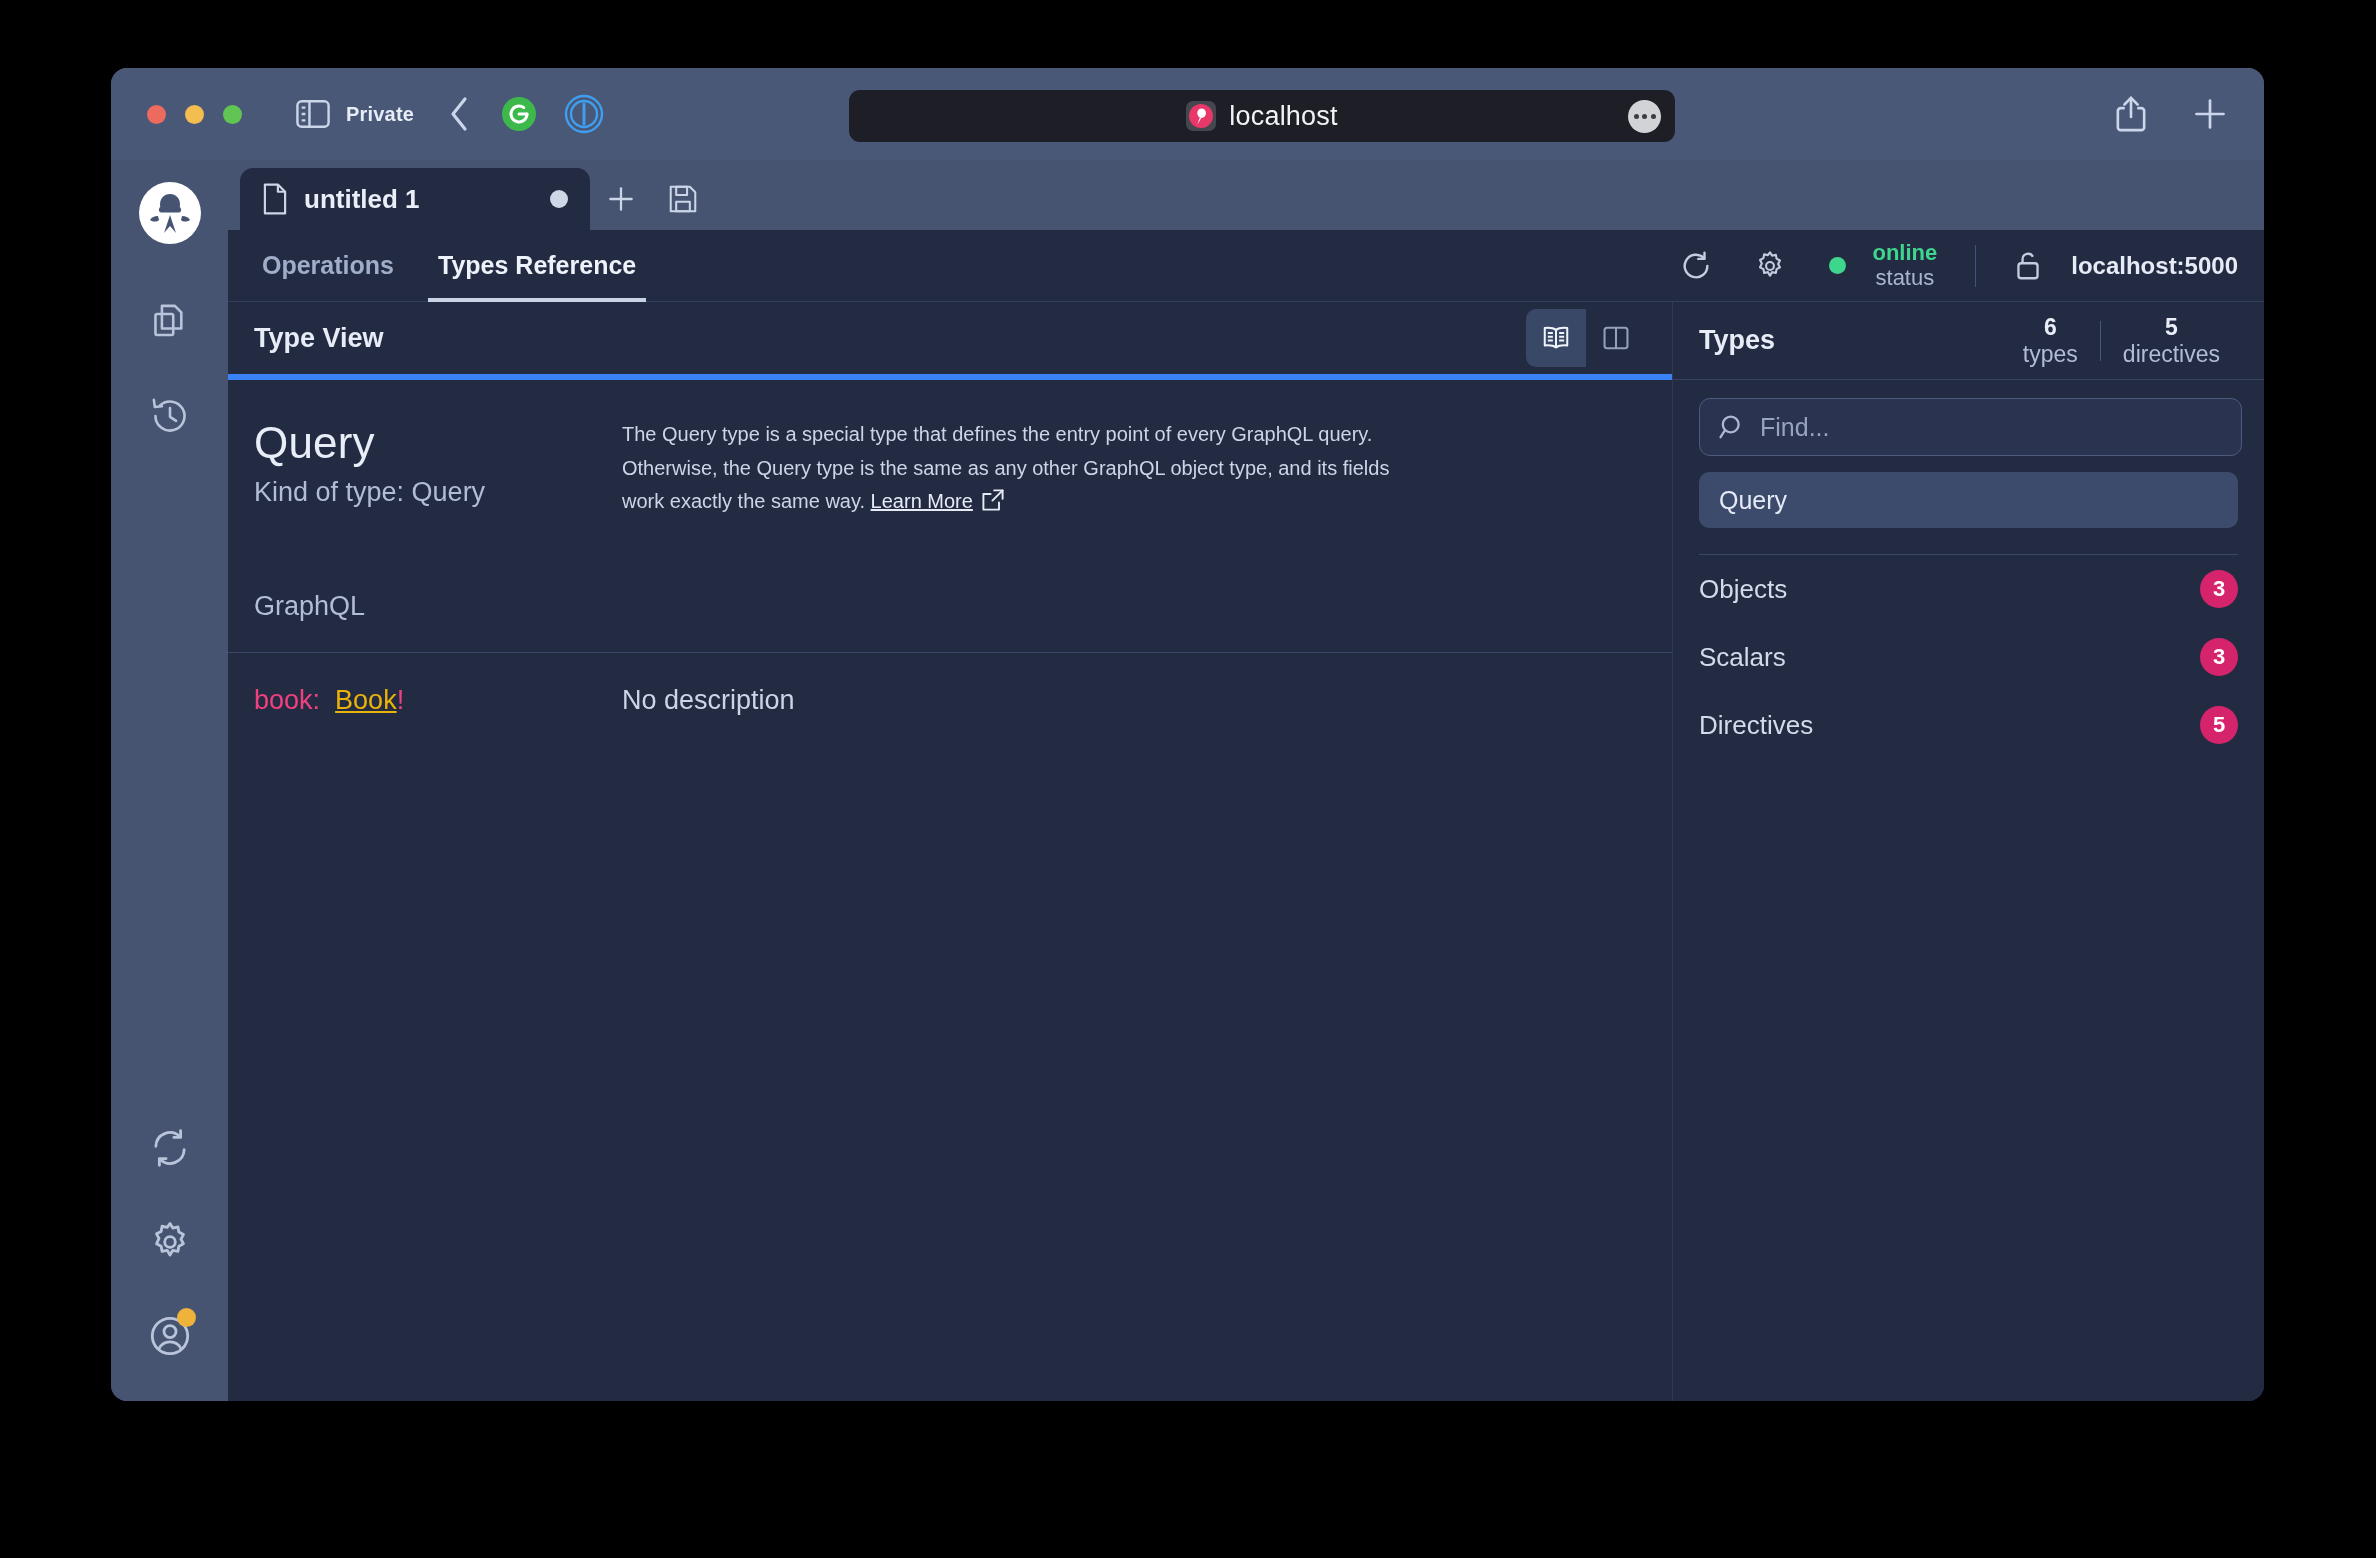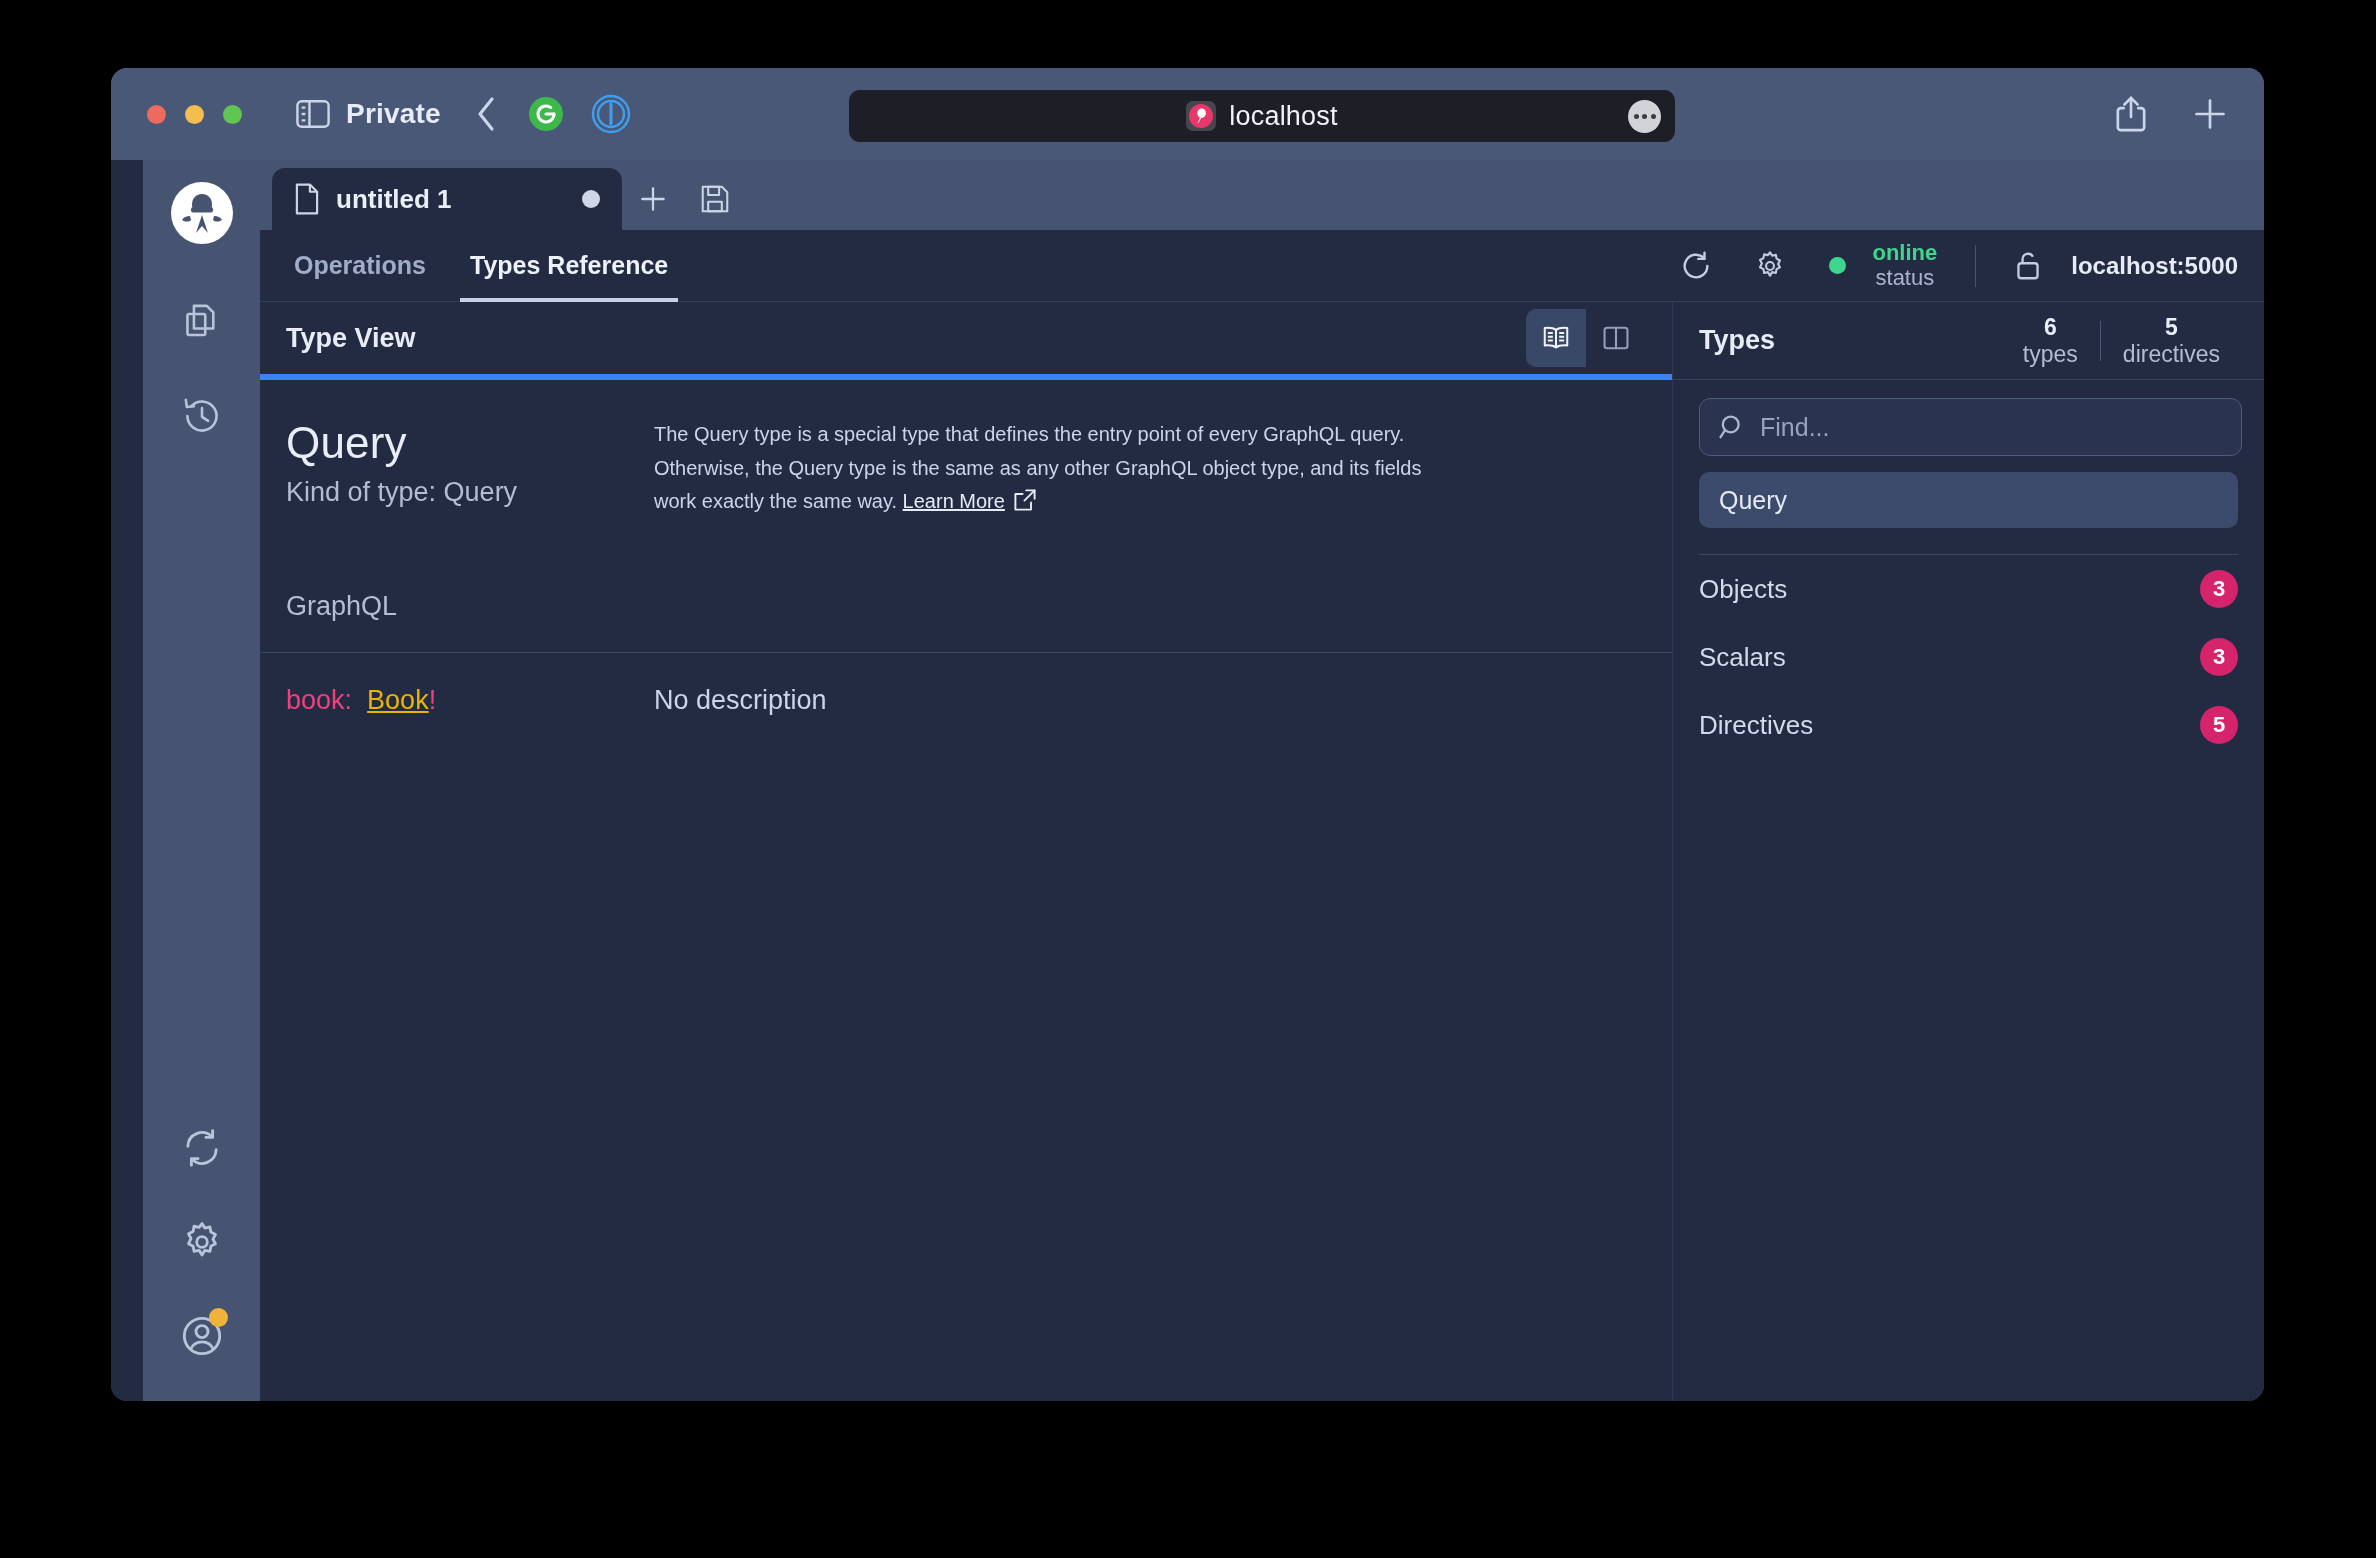--- a/index.html
+++ b/index.html
@@ -36,21 +36,21 @@
   .light.green  { background: #61c554; }
 
   .chrome-btn {
     display: flex; align-items: center; justify-content: center;
     color: #ccd6ea;
   }
   #sidebar-toggle { margin-left: 54px; }
   #private-label {
     margin-left: 16px;
     color: #e7ecf6;
-    font-size: 28px;
+    font-size: 20px;
     font-weight: 600;
     letter-spacing: 0.2px;
   }
   #back-button { margin-left: 34px; }
   #grammarly-ext { margin-left: 30px; }
   #onepassword-ext { margin-left: 26px; }
 
   
   #address-bar {
     position: absolute;
@@ -87,21 +87,20 @@
     display: flex; align-items: center; gap: 44px;
   }
 
   
   #app {
     position: absolute;
     left: 0; top: 92px;
     width: 2153px; height: 1242px;
     display: flex;
     background: #232b42;
-    padding-left: 32px;
   }
 
   
   #app-rail {
     width: 117px;
     background: #44527194;
     background: #465472;
     display: flex; flex-direction: column; align-items: center;
     padding-top: 22px;
     flex: 0 0 117px;

